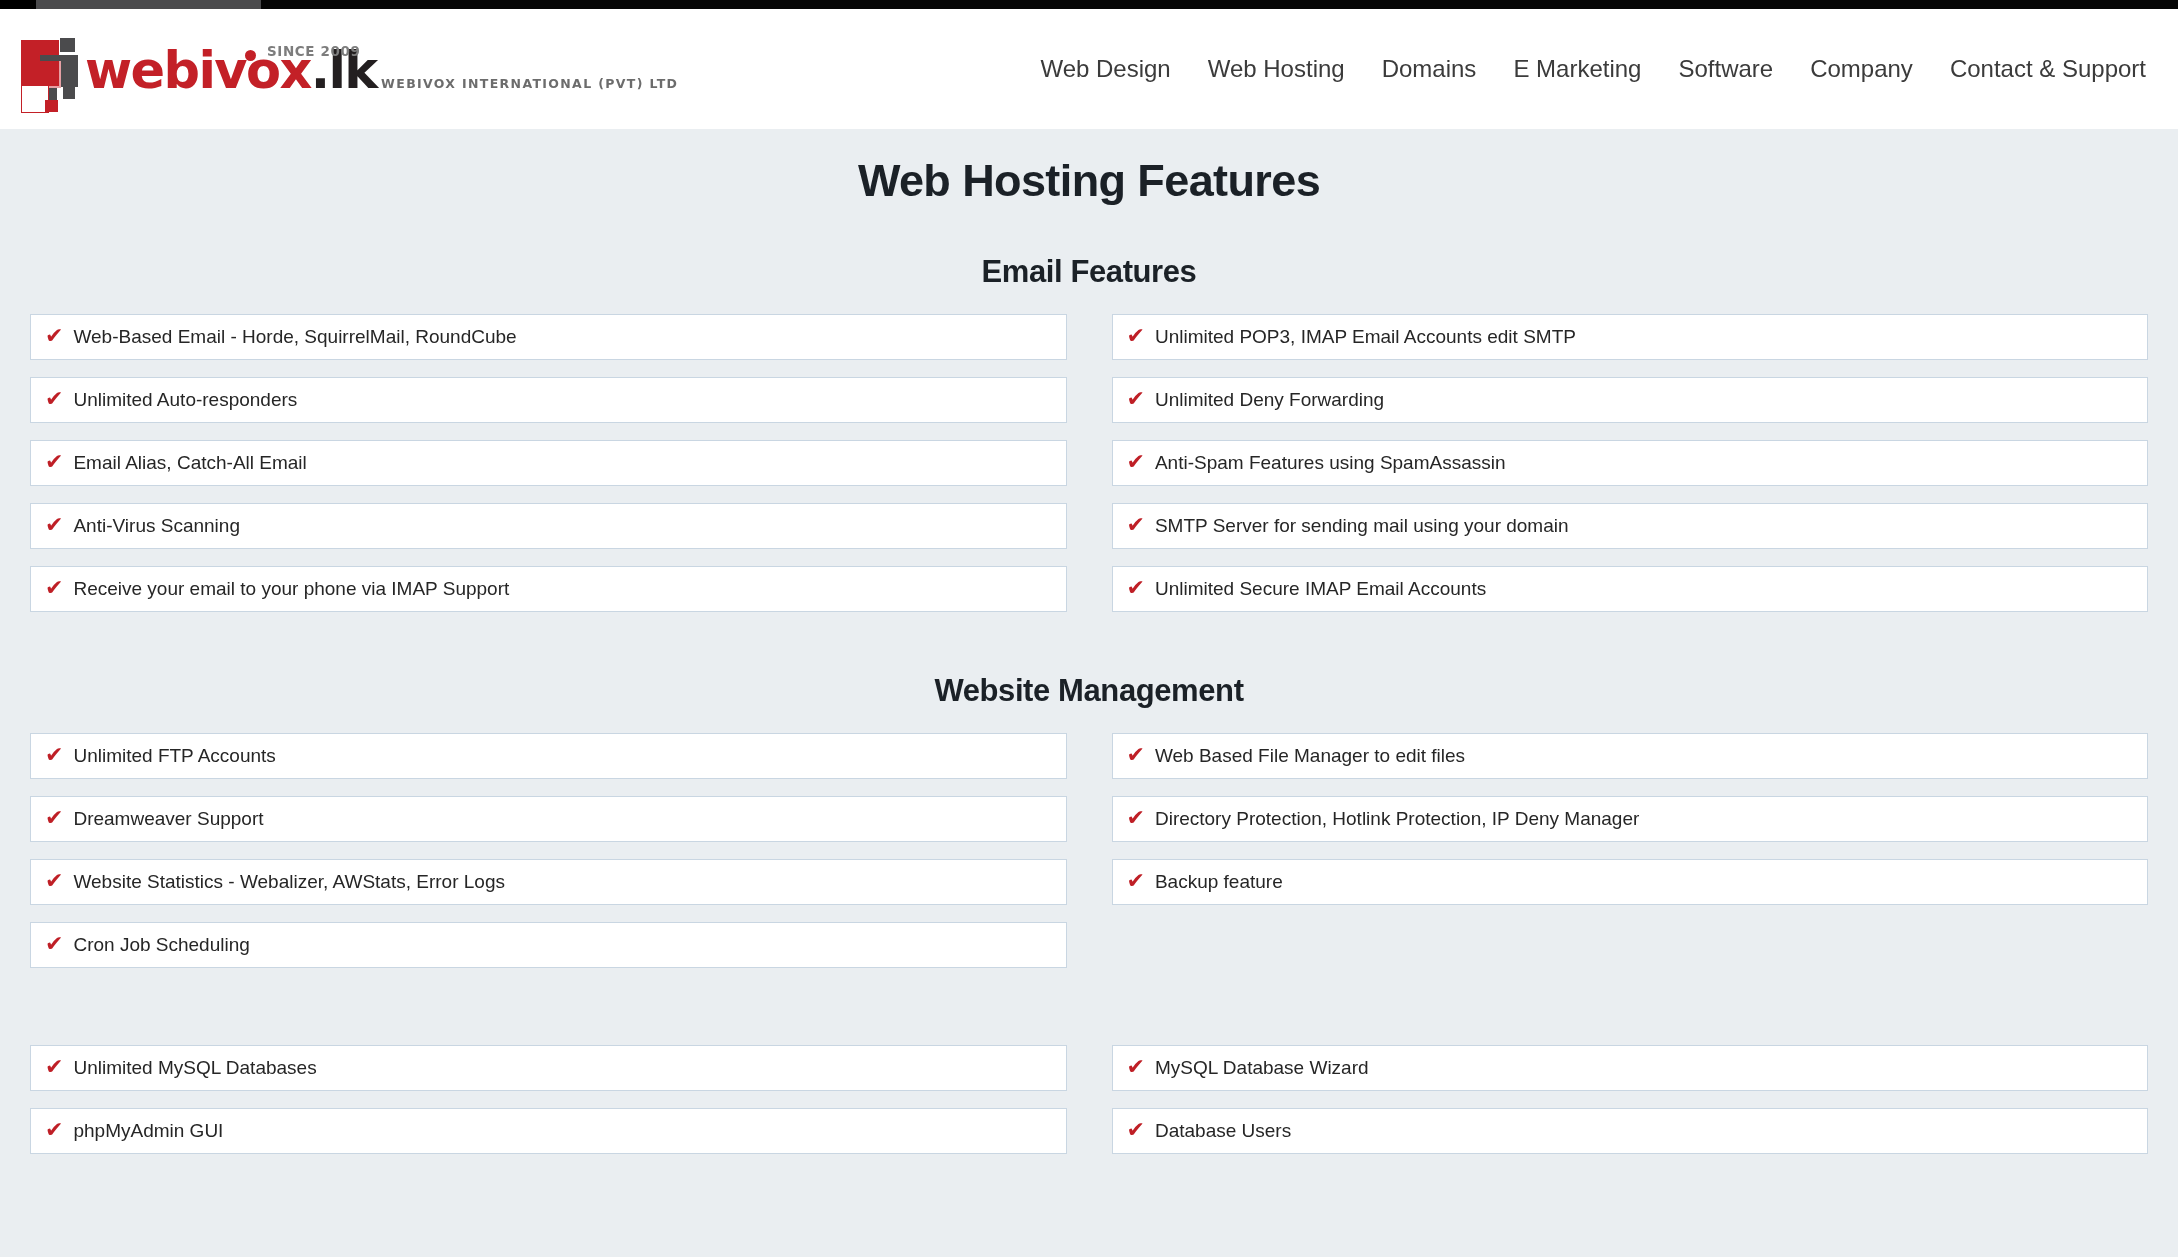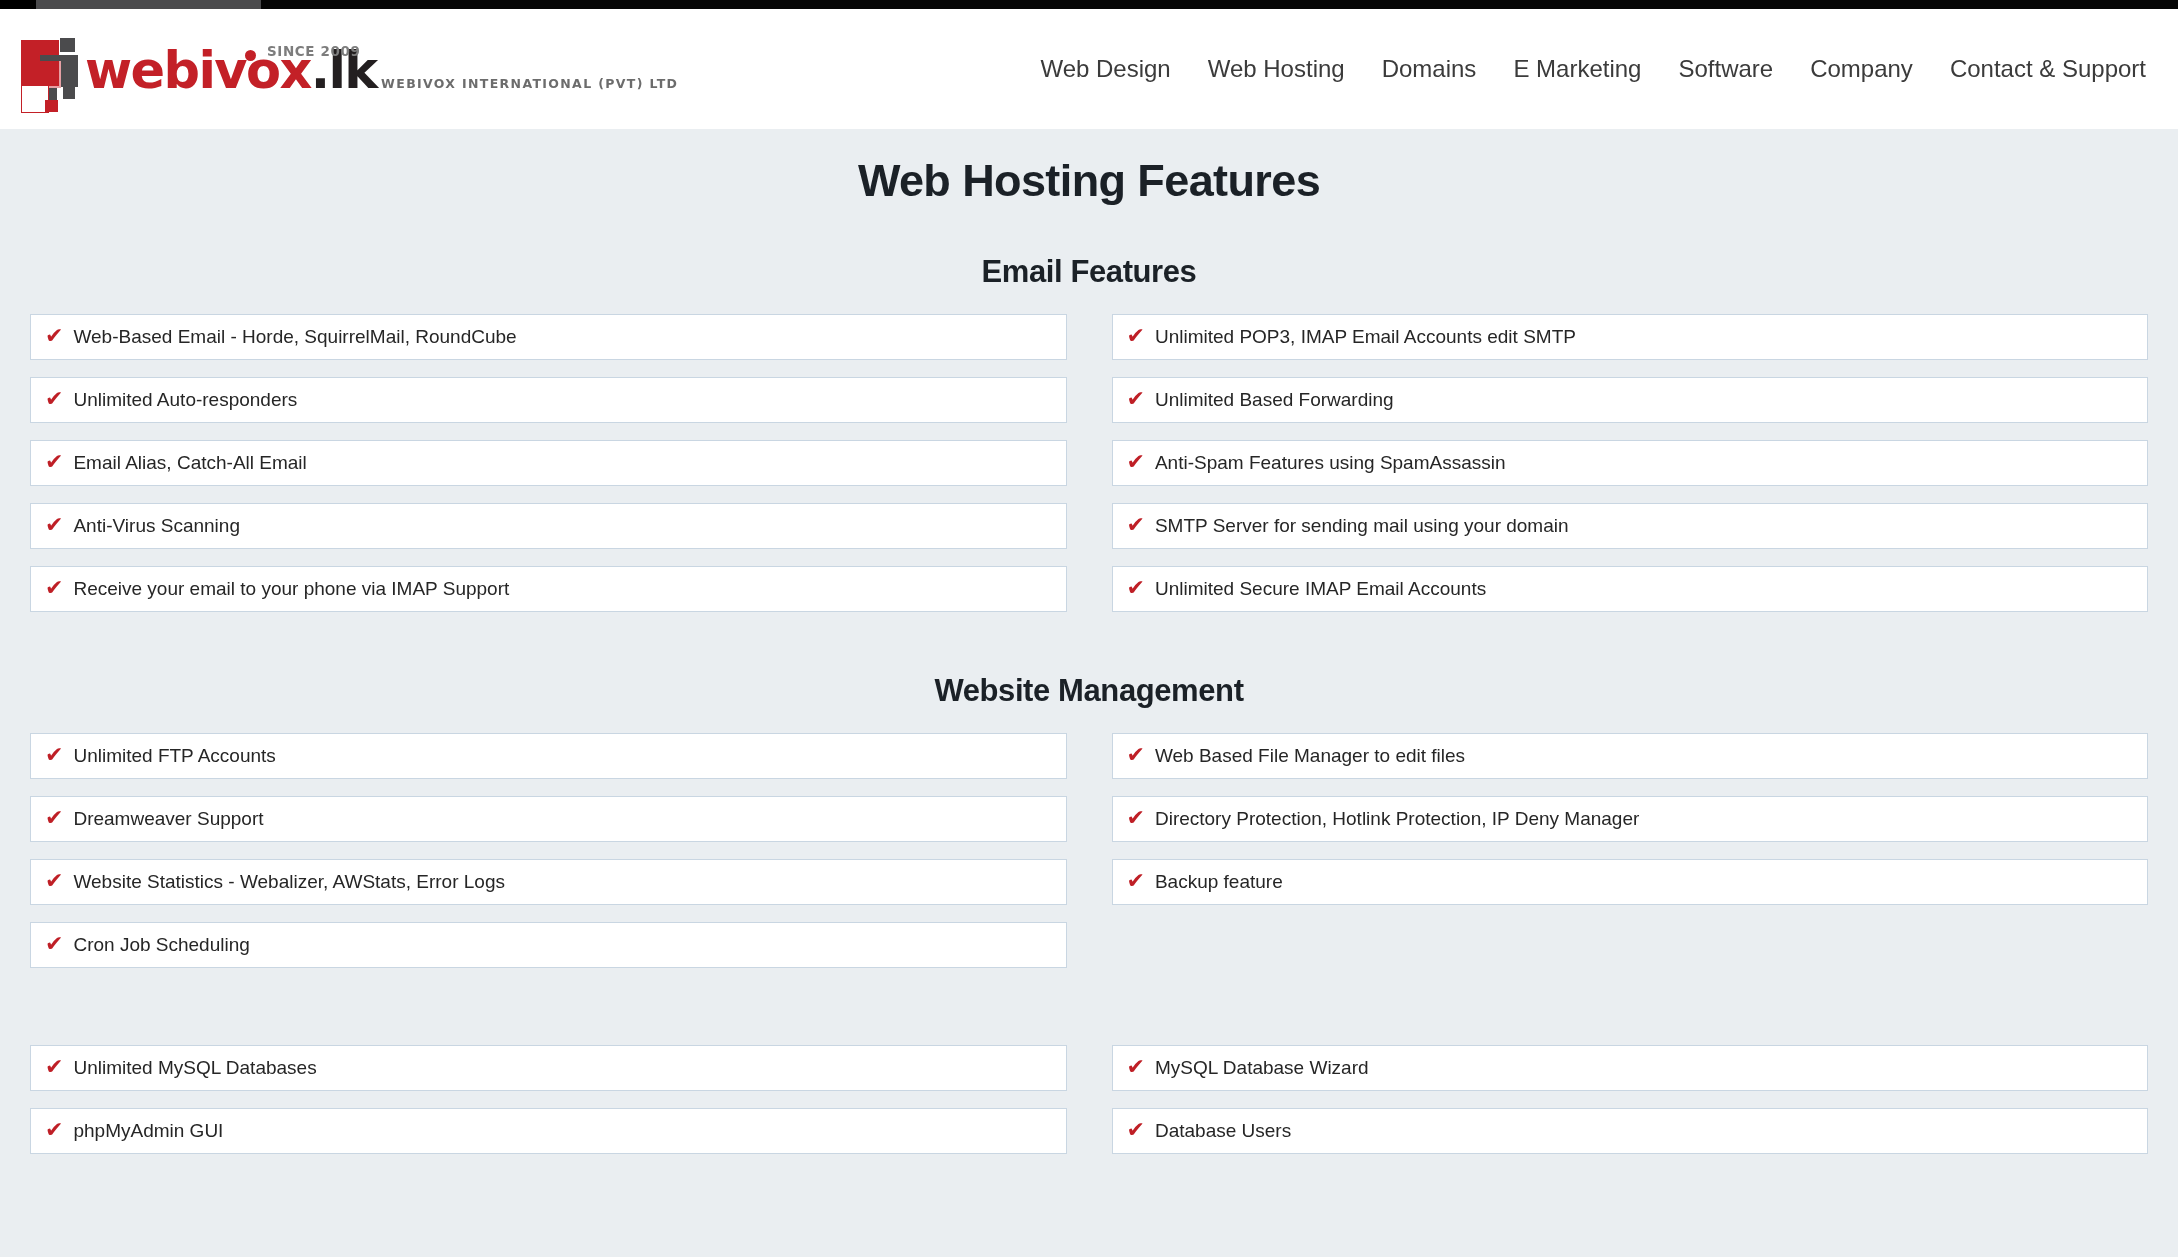--- a/index.html
+++ b/index.html
@@ -252,21 +252,21 @@
         </div>
       </div>
 
       <div class="feature-col">
         <div class="feature-card">
           <span class="check-icon">✔</span>
           <span class="feature-text">Unlimited POP3, IMAP Email Accounts edit SMTP</span>
         </div>
         <div class="feature-card">
           <span class="check-icon">✔</span>
-          <span class="feature-text">Unlimited Based Forwarding</span>
+          <span class="feature-text">Unlimited Deny Forwarding</span>
         </div>
         <div class="feature-card">
           <span class="check-icon">✔</span>
           <span class="feature-text">Anti-Spam Features using SpamAssassin</span>
         </div>
         <div class="feature-card">
           <span class="check-icon">✔</span>
           <span class="feature-text">SMTP Server for sending mail using your domain</span>
         </div>
         <div class="feature-card">

